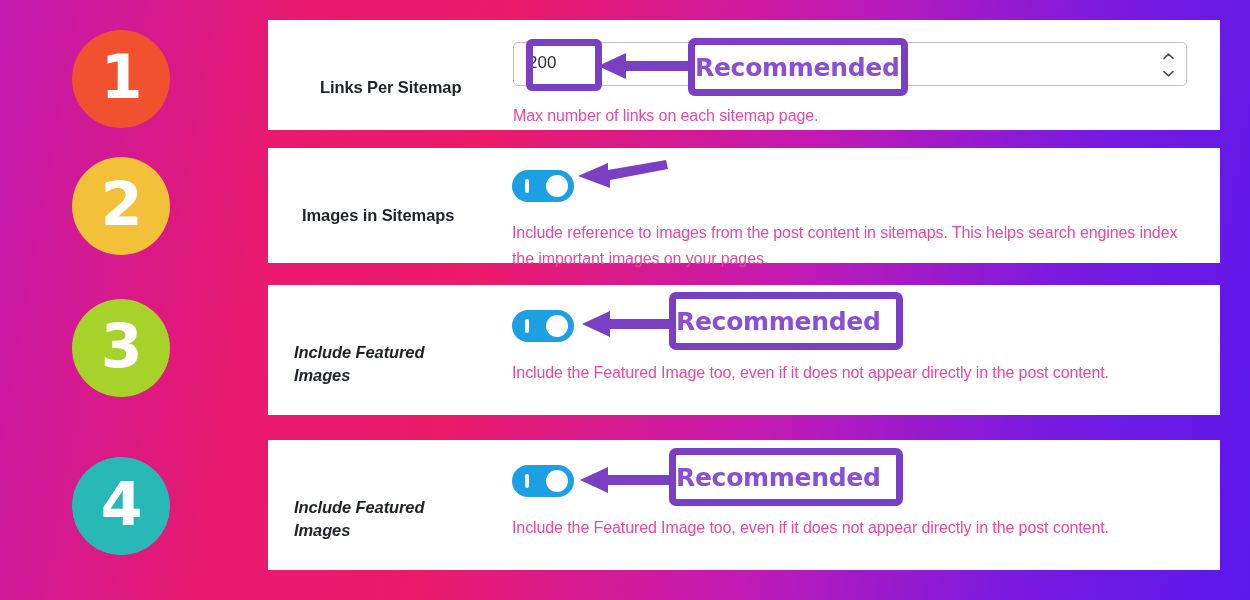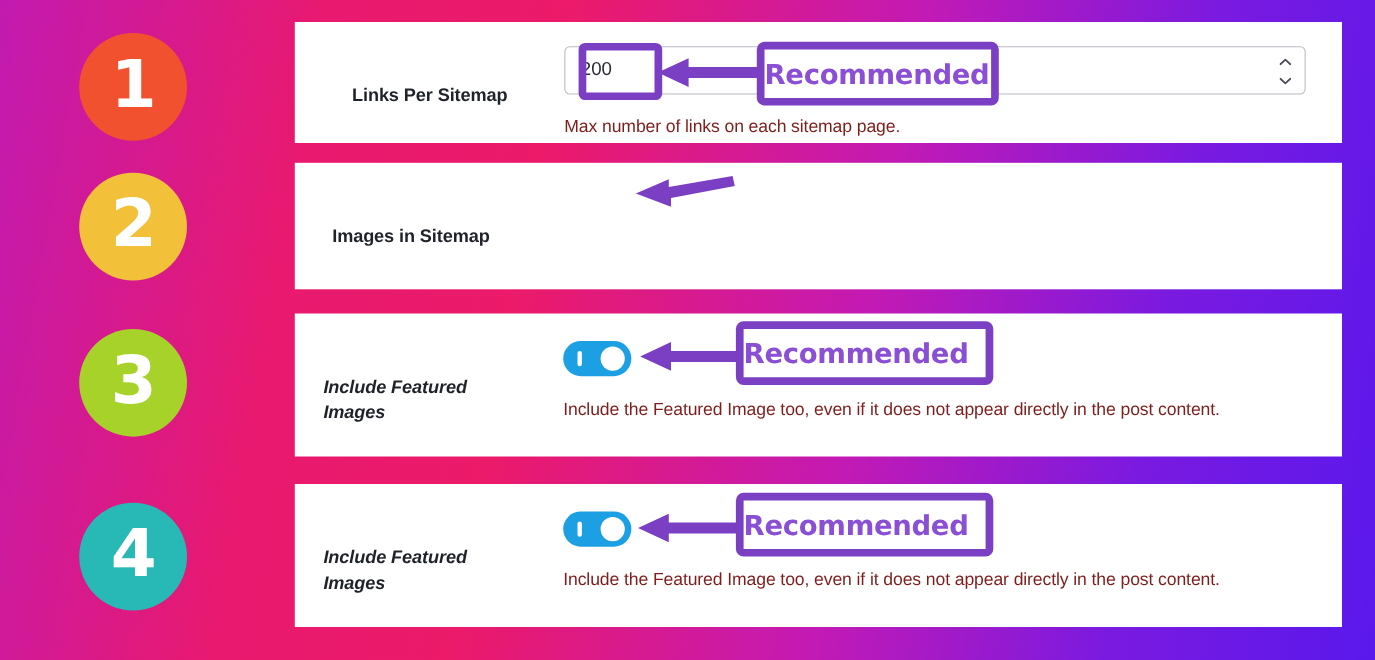--- a/index.html
+++ b/index.html
@@ -128,21 +128,21 @@
     height: 24px;
     display: flex;
     flex-direction: column;
     justify-content: space-between;
     align-items: center;
   }
   .spinner svg { display: block; }
 
   .helper-text {
     font-size: 16px;
-    color: #7f1d1d;
+    color: #ec4899;
     line-height: 1.62;
     letter-spacing: -0.1px;
     max-width: 690px;
   }
   #card-1 .helper-text { margin-top: 17px; margin-left: 1px; }
 
   
   .toggle-row {
     position: relative;
     height: 36px;
@@ -253,21 +253,30 @@
           </div>
         </div>
         <div class="helper-text">Max number of links on each sitemap page.</div>
       </div>
     </div>
   </div>
 
   <div class="card" id="card-2">
     <div class="card-inner">
       <div class="label-col">
-        <div class="setting-label">Images in Sitemap</div>
+        <div class="setting-label">Images in Sitemaps</div>
+      </div>
+      <div class="control-col">
+        <div class="toggle-row">
+          <div class="toggle">
+            <span class="bar"></span>
+            <span class="knob"></span>
+          </div>
+        </div>
+        <div class="helper-text" style="margin-top:14px;">Include reference to images from the post content in sitemaps. This helps search engines index the important images on your pages.</div>
       </div>
     </div>
   </div>
 
   <div class="card" id="card-3">
     <div class="card-inner">
       <div class="label-col">
         <div class="setting-label" style="max-width:160px;">Include Featured Images</div>
       </div>
       <div class="control-col" style="padding-top:25px;">

